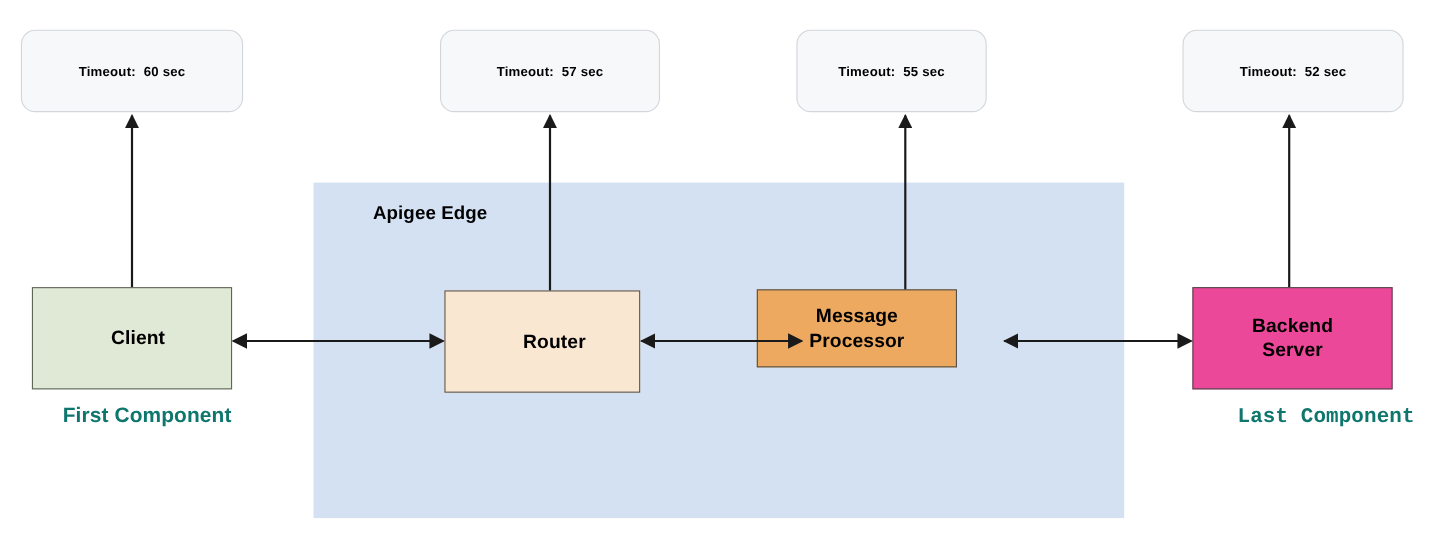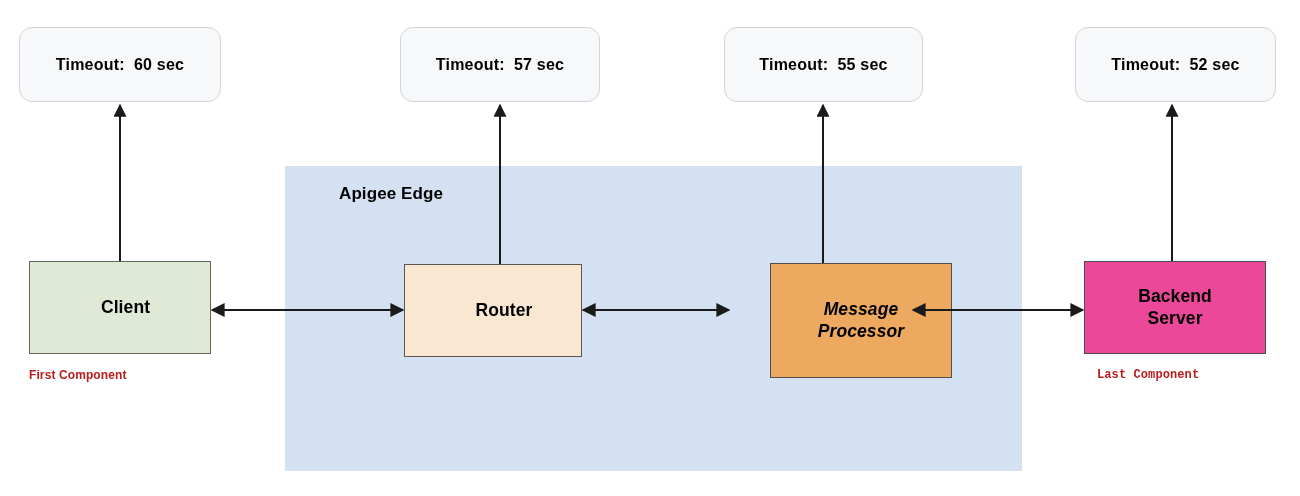--- a/index.html
+++ b/index.html
@@ -47,21 +47,21 @@
     height: 75px;
     background: #f7f8f9;
     border: 1.3px solid #d2d5da;
     border-radius: 13px;
     display: flex;
     align-items: center;
     justify-content: center;
     box-sizing: border-box;
   }
   .timeout-text {
-    font-size: 16px;
+    font-size: 12px;
     font-weight: bold;
     color: #000000;
     white-space: pre;
     letter-spacing: 0.2px;
   }
 
   
   .node {
     position: absolute;
     box-sizing: border-box;
@@ -79,25 +79,26 @@
     letter-spacing: 0.1px;
   }
   .node.client   { background: #dfe9d5; border-color: #5f6658; }
   .node.router   { background: #fae7d2; border-color: #5b564f; padding-left: 22px; }
   .node.mp       { background: #eda95f; border-color: #52504b; }
   .node.backend  { background: #ec4899; border-color: #514c4c; }
 
   
   .caption {
     position: absolute;
-    font-size: 12px;
+    font-size: 19px;
     font-weight: bold;
-    color: #b91c1c;
+    color: #0f766e;
     white-space: nowrap;
     letter-spacing: 0.1px;
+    margin-left: 28px;
   }
 
   
   .connectors {
     position: absolute;
     left: 0;
     top: 0;
     width: 1300px;
     height: 496px;
     pointer-events: none;
@@ -110,36 +111,36 @@
 
   <div class="edge-region"></div>
   <div class="edge-label">Apigee Edge</div>
 
   <div class="timeout-box" style="left:19px;  width:202px;">
     <span class="timeout-text">Timeout:  60 sec</span>
   </div>
   <div class="timeout-box" style="left:400px; width:200px;">
     <span class="timeout-text">Timeout:  57 sec</span>
   </div>
-  <div class="timeout-box" style="left:724px; width:199px;">
+  <div class="timeout-box" style="left:724px; width:173px;">
     <span class="timeout-text">Timeout:  55 sec</span>
   </div>
   <div class="timeout-box" style="left:1075px; width:201px;">
     <span class="timeout-text">Timeout:  52 sec</span>
   </div>
 
   <div class="node client" style="left:29px; top:261px; width:182px; height:93px;padding-left:11px;">
     <span class="node-label">Client</span>
   </div>
 
   <div class="node router" style="left:404px; top:264px; width:178px; height:93px;">
     <span class="node-label">Router</span>
   </div>
 
-  <div class="node mp" style="left:770px; top:263px; width:182px; height:115px;font-style:italic;">
+  <div class="node mp" style="left:688px; top:263px; width:182px; height:71px;">
     <span class="node-label">
       <span>Message</span><br>
       <span>Processor</span>
     </span>
   </div>
 
   <div class="node backend" style="left:1084px; top:261px; width:182px; height:93px;">
     <span class="node-label">
       <span>Backend</span><br>
       <span>Server</span>

